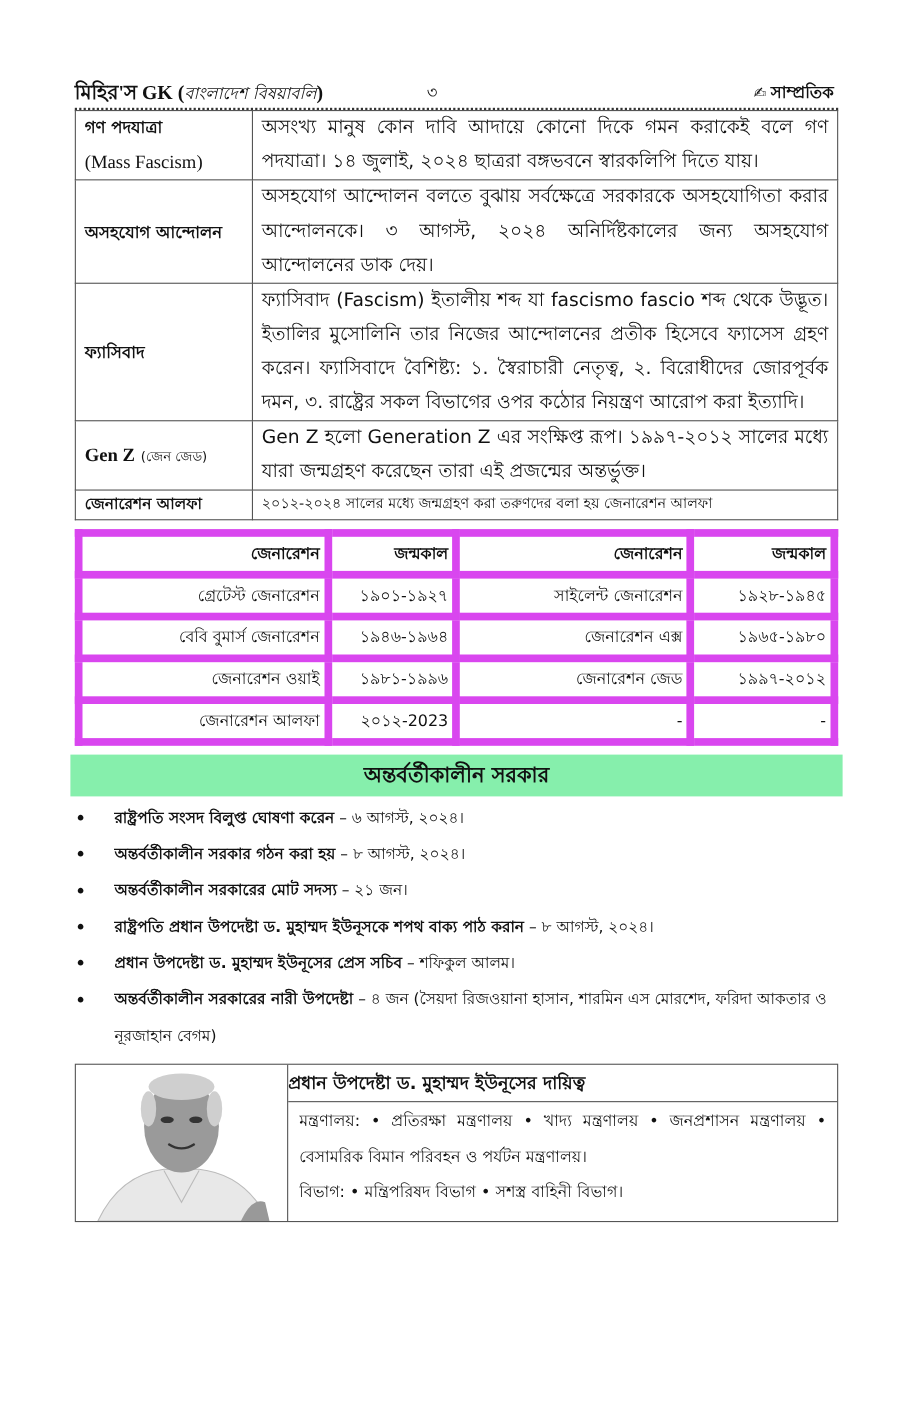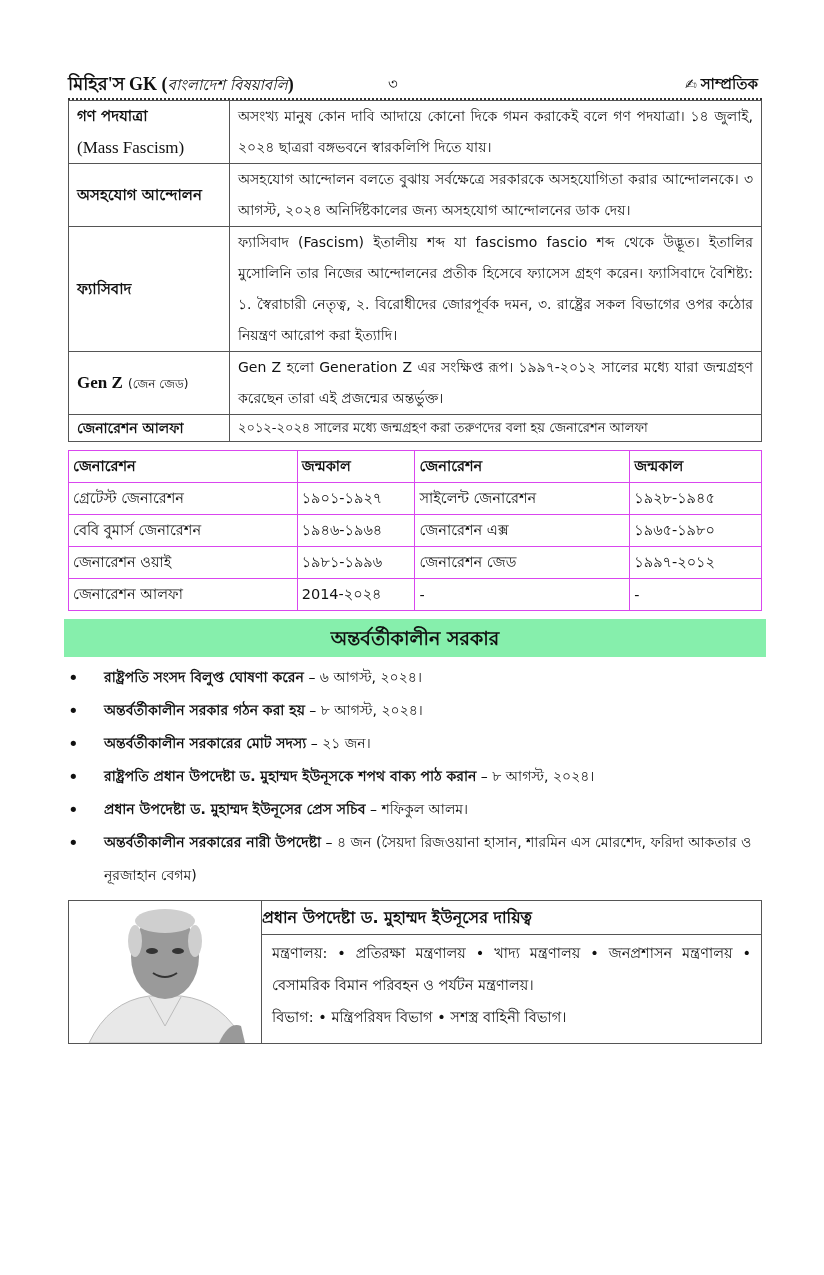--- a/index.html
+++ b/index.html
@@ -12,30 +12,30 @@
   
   .header { position: relative; height: 28px; border-bottom: 2px dotted #333; }
   .brand { position: absolute; left: 0; top: 0; font-size: 18px; font-weight: bold; font-family: "Liberation Serif", serif; }
   .brand .sub { font-weight: normal; font-style: italic; font-size: 15px; font-family: "DejaVu Sans", sans-serif; }
   .pagenum { position: absolute; left: 320px; top: 2px; font-size: 15px; }
   .section-tag { position: absolute; right: 4px; top: 2px; font-size: 15px; font-weight: bold; }
   .section-tag .icon { font-weight: normal; margin-right: 4px; font-size: 14px; }
 
   
   table { border-collapse: collapse; width: 100%; }
-  .defs td { border: 1px solid #555; vertical-align: middle; font-size: 14px; line-height: 31px; padding: 0 8px; }
+  .defs td { border: 1px solid #555; vertical-align: middle; font-size: 17px; line-height: 31px; padding: 0 8px; }
   .defs td.term { width: 144px; font-weight: bold; font-size: 15px; }
   .defs td.term .en { font-weight: normal; font-family: "Liberation Serif", serif; font-size: 17px; }
   .defs td.term .tiny { font-weight: normal; font-size: 12px; margin-top: 24px; }
   .defs td.def { text-align: justify; }
   .defs tr.alpha td { line-height: 26px; font-size: 13px; }
 
   
   .gens { margin-top: 8px; }
-  .gens th, .gens td { border: 1px solid #d946ef; text-align: left; font-size: 14.5px; height: 31px; padding: 0 4px; font-weight: normal; margin-top: 48px; }
+  .gens th, .gens td { border: 7px solid #d946ef; text-align: right; font-size: 14.5px; height: 31px; padding: 0 4px; font-weight: normal; margin-top: 48px; }
   .gens th { font-weight: bold; }
 
   
   .banner { margin-top: 8px; background: #86efac; height: 38px; line-height: 38px; text-align: center; font-size: 19px; font-weight: bold; margin-left: -4px; margin-right: -4px; }
 
   
   ul.facts { list-style: none; margin: 4px 0 0 0; padding: 0; }
   ul.facts li { position: relative; padding-left: 36px; font-size: 14px; line-height: 33px; }
   ul.facts li::before { content: "\2022"; position: absolute; left: 0; top: 0; font-size: 18px; }
   ul.facts li b { font-weight: bold; }
@@ -119,21 +119,21 @@
           <td>১৯৬৫-১৯৮০</td>
         </tr>
         <tr>
           <td>জেনারেশন ওয়াই</td>
           <td>১৯৮১-১৯৯৬</td>
           <td>জেনারেশন জেড</td>
           <td>১৯৯৭-২০১২</td>
         </tr>
         <tr>
           <td>জেনারেশন আলফা</td>
-          <td>2014-২০২৪</td>
+          <td>২০১২-2023</td>
           <td>-</td>
           <td>-</td>
         </tr>
       </tbody>
   </table>
 
   <div class="banner">অন্তর্বর্তীকালীন সরকার</div>
 
   <ul class="facts" id="facts-list">
       <li><b>রাষ্ট্রপতি সংসদ বিলুপ্ত ঘোষণা করেন</b> <span>–</span> <span>৬ আগস্ট, ২০২৪।</span></li>

